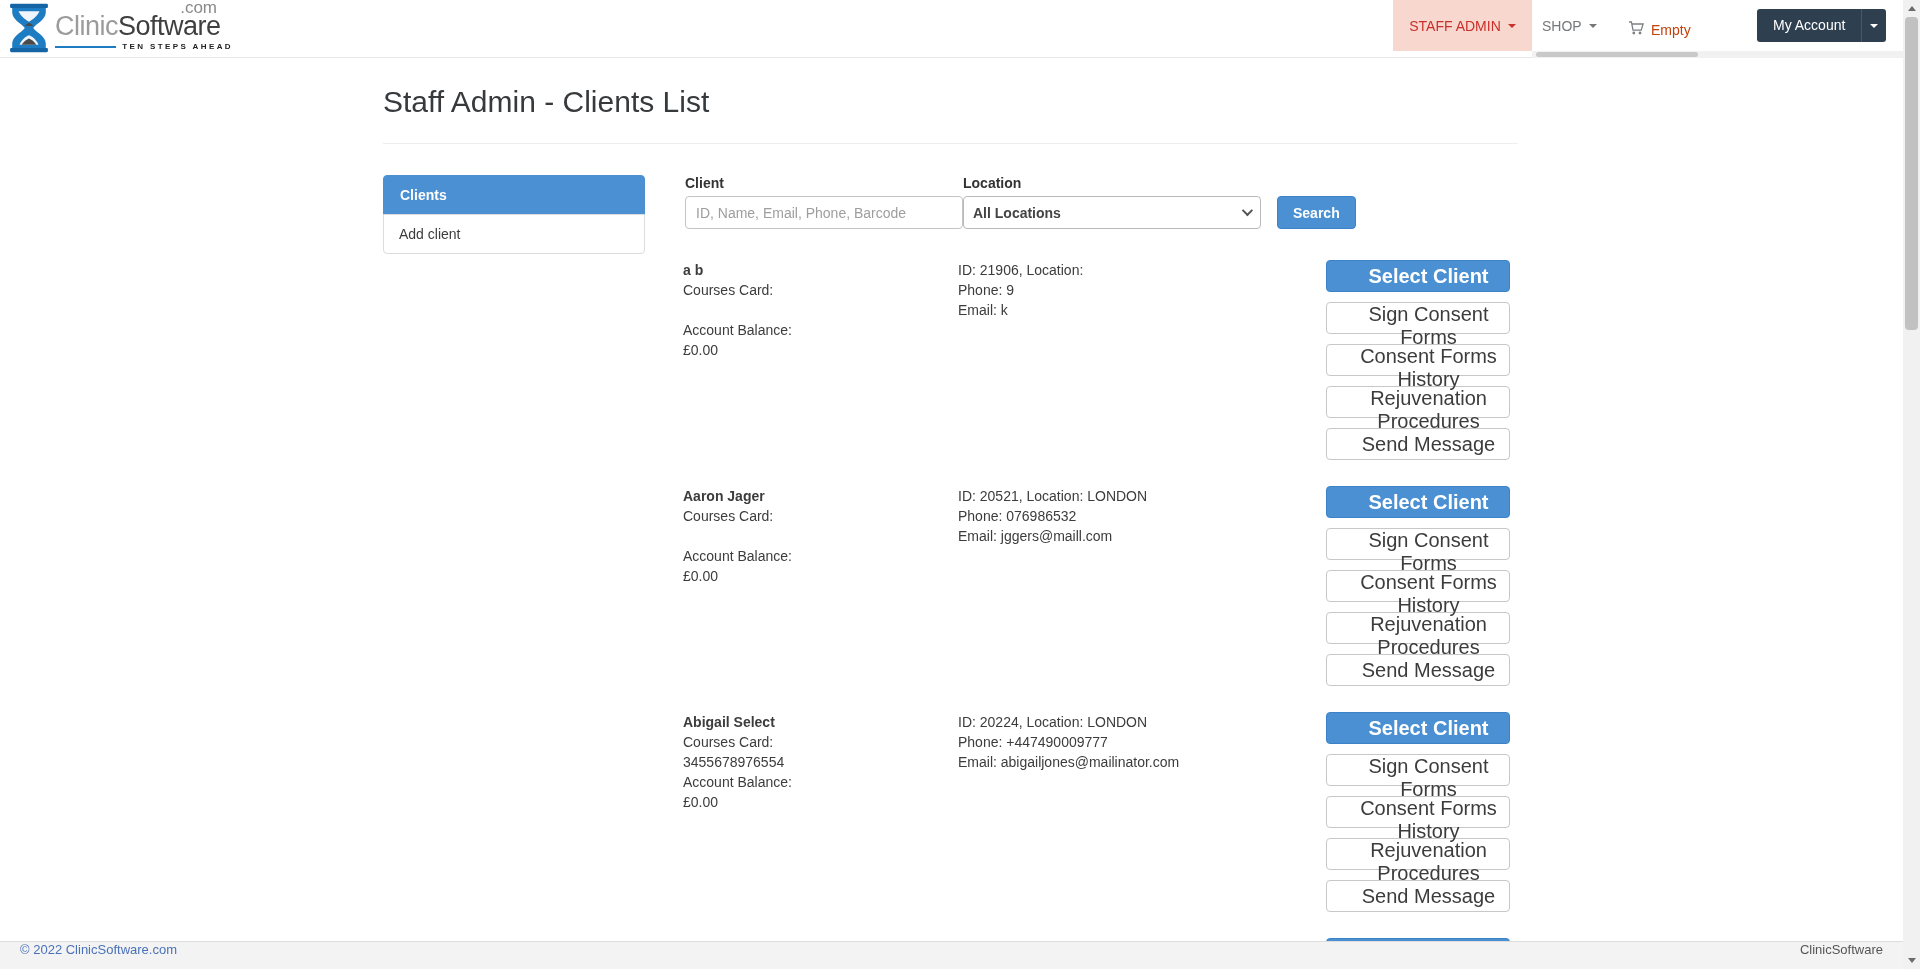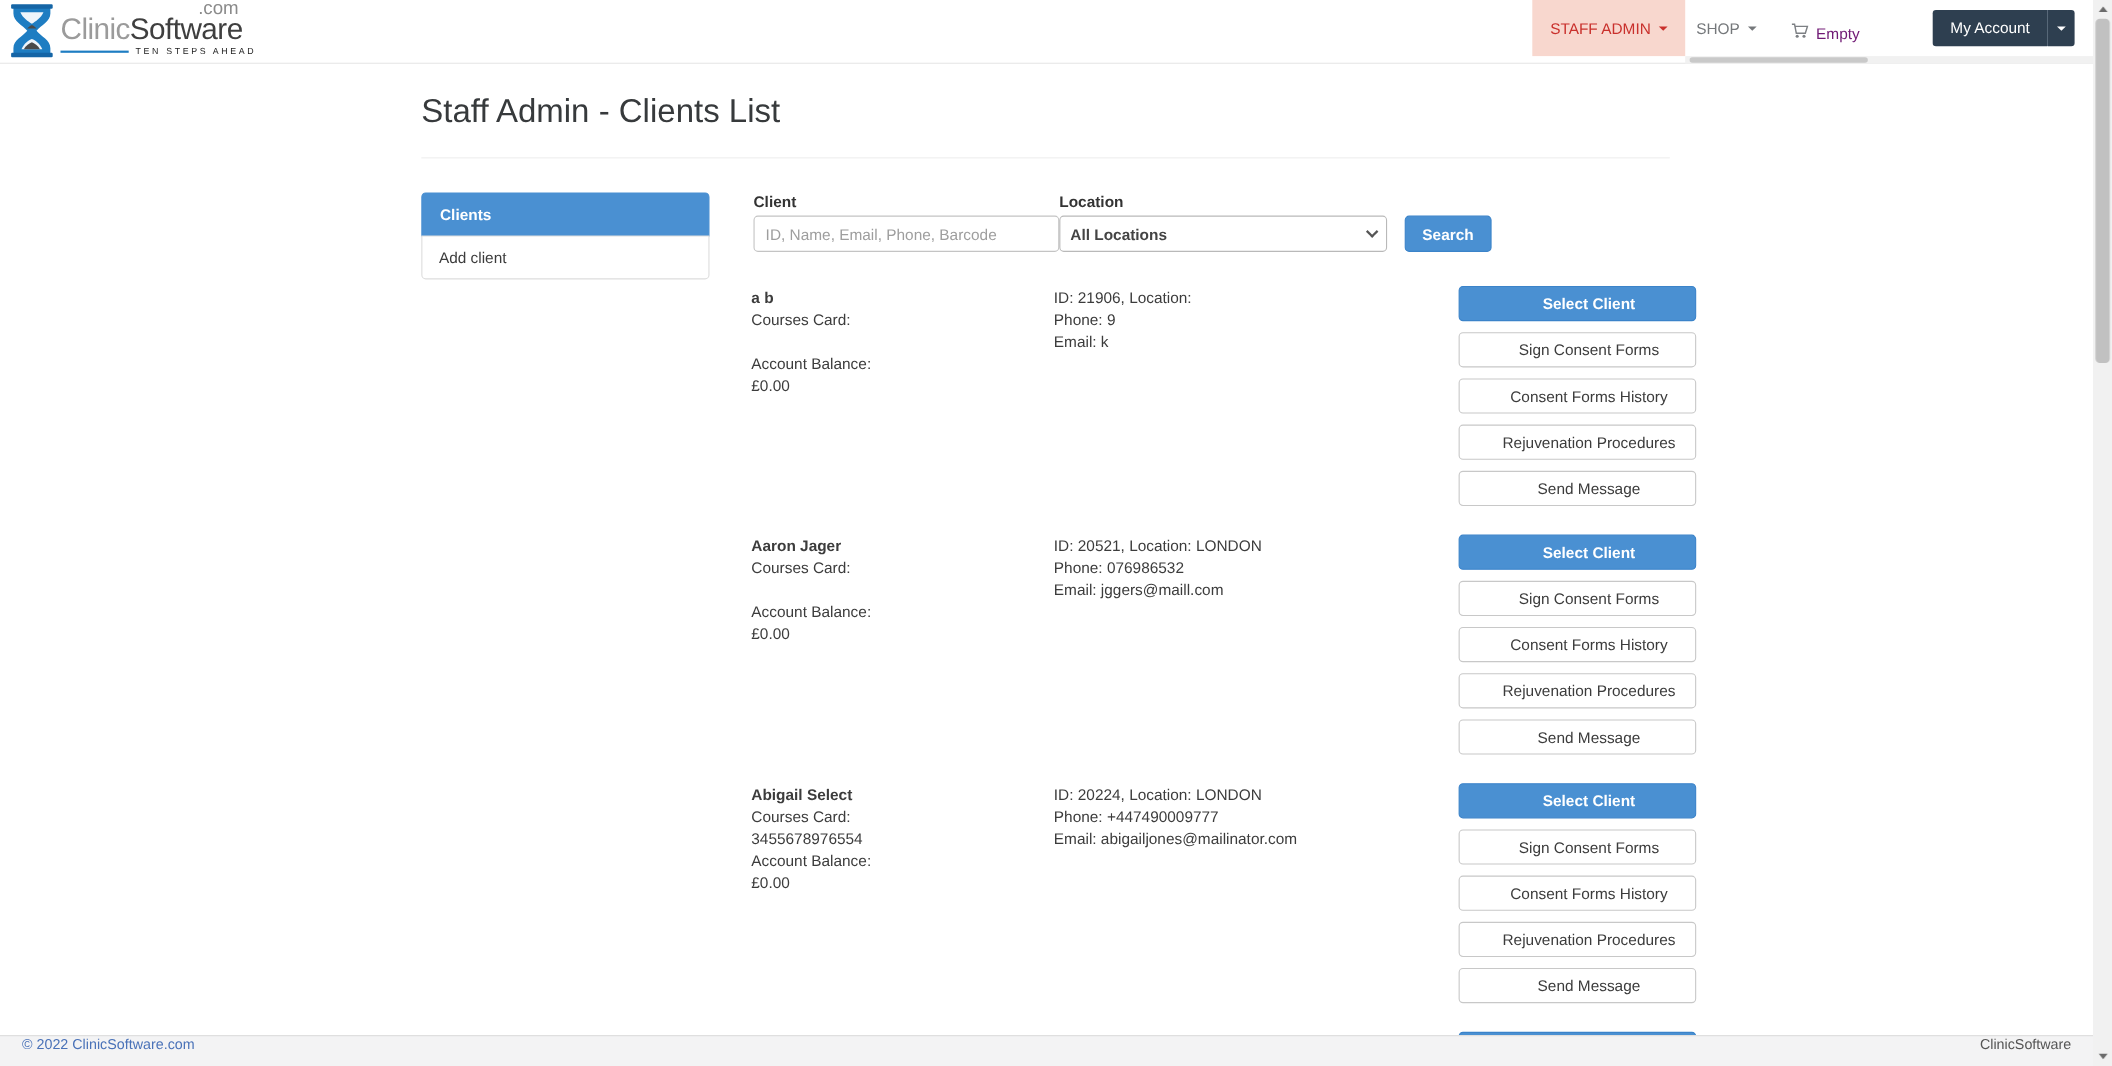--- a/index.html
+++ b/index.html
@@ -15,36 +15,36 @@
   .header {
     position: fixed; top: 0; left: 0; width: 100%; height: 58px;
     background: #fff; border-bottom: 1px solid #e7e7e7; z-index: 10;
   }
   .logo { position: absolute; left: 8px; top: 3px; display: flex; align-items: flex-start; cursor: pointer; }
   .logo-icon { margin-right: 5px; }
   .logo-text { display: flex; flex-direction: column; width: 178px; }
   .logo-com { font-size: 17px; line-height: 10px; color: #8a8a8a; text-align: right; padding-right: 16px; }
   .logo-name { font-size: 27px; line-height: 27px; color: #9b9b9b; letter-spacing: -0.5px; white-space: nowrap; }
   .logo-name .dark { color: #3f3f3f; }
-  .logo-tag { display: flex; align-items: center; margin-top: 2px; font-size: 8px; font-weight: 400; letter-spacing: 2.4px; color: #222; }
+  .logo-tag { display: flex; align-items: center; margin-top: 2px; font-size: 8px; font-weight: 700; letter-spacing: 2.4px; color: #222; }
   .tag-rule { flex: 1; height: 2px; background: #1e7dc2; margin-right: 6px; }
 
   .nav-item { font-size: 14px; }
   .nav-staff-admin {
     position: absolute; left: 1393px; top: 0; width: 139px; height: 51px;
     background: #f8d7ce; color: #c9302c;
     display: flex; align-items: center; justify-content: center; cursor: pointer;
   }
   .nav-shop {
     position: absolute; left: 1542px; top: 0; height: 51px;
     display: flex; align-items: center; color: #75787b; cursor: pointer;
   }
   .nav-cart {
     position: absolute; left: 1628px; top: 0; height: 59px;
-    display: flex; align-items: center; color: #701a75; cursor: pointer;
+    display: flex; align-items: center; color: #c2410c; cursor: pointer;
   }
   .nav-cart svg { margin-right: 6px; }
   .caret {
     display: inline-block; width: 0; height: 0;
     border-left: 4px solid transparent; border-right: 4px solid transparent;
     border-top: 4px solid currentColor; margin-left: 7px;
   }
   .my-account { position: absolute; left: 1757px; top: 9px; height: 33px; display: flex; }
   .ma-main {
     background: #2e3f50; color: #fff; font-size: 14px; line-height: 33px;
@@ -120,22 +120,22 @@
 
   
   .client-list { margin-top: 31px; }
   .client-row { display: flex; margin-bottom: 16px; }
   .col-info { width: 283px; padding-left: 8px; flex: none; }
   .col-contact { width: 368px; flex: none; }
   .line { font-size: 14px; line-height: 20px; min-height: 20px; color: #3c3c3c; }
   .line.name { font-weight: 700; }
   .col-actions { width: 180px; flex: none; }
   .btn {
-    display: block; width: 216px; height: 32px; margin-bottom: 10px;
-    font-size: 14px; color: #3c3c3c; background: #fff;
+    display: block; width: 184px; height: 32px; margin-bottom: 10px;
+    font-size: 20px; color: #3c3c3c; background: #fff;
     border: 1px solid #c8c8c8; border-radius: 4px; cursor: pointer; font-family: inherit; padding-left: 21px;
   }
   .btn-primary { background: #4a90d2; border-color: #3b83c9; color: #fff; font-weight: 700; }
 
   
   .footer {
     position: fixed; left: 0; bottom: 0; width: 1903px; height: 28px;
     background: #f3f3f4; border-top: 1px solid #ddd; z-index: 20;
     display: flex; justify-content: space-between; 
     padding: 0 20px; font-size: 13px;

